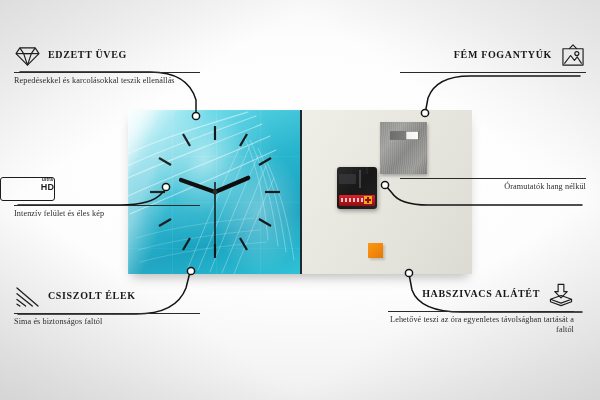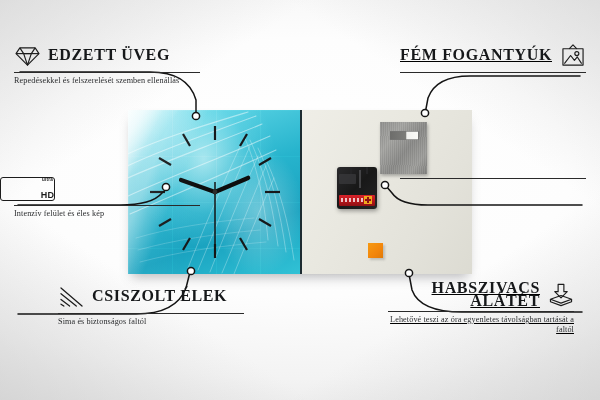--- a/index.html
+++ b/index.html
@@ -228,21 +228,21 @@
     box-shadow: 2px 2px 2px rgba(120,120,120,0.35);
   }
 
   
   .feature {
     position: absolute;
     z-index: 6;
     width: 186px;
   }
   .feature.left  { text-align: left; }
-  .feature.right { text-align: right; text-decoration: underline; }
+  .feature.right { text-align: right; }
 
   .feat-head {
     display: flex;
     align-items: center;
     gap: 7px;
   }
   .feature.right .feat-head { flex-direction: row-reverse; }
 
   .feat-icon {
     flex: 0 0 auto;
@@ -250,21 +250,21 @@
     height: 27px;
     display: flex;
     align-items: center;
     justify-content: center;
     color: #1c1c1c;
   }
   .feat-icon svg { display: block; }
 
   .feat-title {
     font-family: "Liberation Serif", serif;
-    font-size: 16px;
+    font-size: 10px;
     font-weight: bold;
     letter-spacing: 0.65px;
     line-height: 12.5px;
     color: #16181a;
     text-transform: uppercase;
   }
   .feat-rule {
     height: 0;
     border-top: 1.1px solid #2a2a2a;
     margin: 3px 0 3px 0;
@@ -279,21 +279,21 @@
 
   
   .hd-badge {
     width: 25px;
     height: 22px;
     border: 1.4px solid #1c1c1c;
     border-radius: 3px;
     display: flex;
     flex-direction: column;
     align-items: center;
-    justify-content: space-between;
+    justify-content: flex-start;
     line-height: 1;
     padding-left: 40px;
   }
   .hd-badge .hd-ultra {
     font-family: "Liberation Sans", sans-serif;
     font-size: 4.6px;
     font-weight: bold;
     letter-spacing: 0.2px;
     margin-bottom: 0.5px;
   }
@@ -425,37 +425,37 @@
             <path d="M5,3 L21,3 L25,9 L13,21 L1,9 Z"></path>
             <path d="M1,9 L25,9"></path>
             <path d="M5,3 L9,9 L13,21 L17,9 L21,3"></path>
             <path d="M9,9 L17,9"></path>
           </g>
         </svg>
       </span>
       <span class="feat-title">EDZETT ÜVEG</span>
     </div>
     <div class="feat-rule"></div>
-    <div class="feat-desc">Repedésekkel és felszerelését szemben ellenállás</div>
+    <div class="feat-desc">Repedésekkel és karcolásokkal teszik ellenállás</div>
   </div>
 
   <div class="feature left" style="left:14px; top:175px;">
     <div class="feat-head">
       <span class="feat-icon">
         <span class="hd-badge">
           <span class="hd-ultra">ultra</span>
           <span class="hd-main">HD</span>
         </span>
       </span>
     </div>
     <div class="feat-rule"></div>
     <div class="feat-desc">Intenzív felület és éles kép</div>
   </div>
 
-  <div class="feature left" style="left:14px; top:283px;margin-left:44px;">
+  <div class="feature left" style="left:14px; top:283px;">
     <div class="feat-head">
       <span class="feat-icon">
         <svg width="25" height="22" viewBox="0 0 26 23">
           <g stroke="#1c1c1c" stroke-width="1.3" stroke-linecap="round">
             <line x1="2" y1="2" x2="24" y2="21"></line>
             <line x1="2" y1="8" x2="18" y2="21"></line>
             <line x1="2" y1="14" x2="11" y2="21"></line>
             <line x1="2" y1="19" x2="5" y2="21"></line>
           </g>
         </svg>
@@ -478,20 +478,21 @@
           </g>
         </svg>
       </span>
       <span class="feat-title">FÉM FOGANTYÚK</span>
     </div>
     <div class="feat-rule"></div>
   </div>
 
   <div class="feature right" style="left:400px; top:175px;">
     <div class="feat-rule"></div>
+    <div class="feat-desc">Óramutatók hang nélkül</div>
   </div>
 
   <div class="feature right" style="left:388px; top:281px;">
     <div class="feat-head">
       <span class="feat-icon">
         <svg width="26" height="24" viewBox="0 0 27 25">
           <g fill="none" stroke="#1c1c1c" stroke-width="1.2" stroke-linejoin="round">
             <path d="M10.5,1.5 L16.5,1.5 L16.5,9 L20,9 L13.5,15.5 L7,9 L10.5,9 Z"></path>
             <path d="M13.5,13 L24.5,17 L13.5,21 L2.5,17 Z"></path>
             <path d="M2.5,17 L2.5,19.6 L13.5,23.6 L24.5,19.6 L24.5,17"></path>

